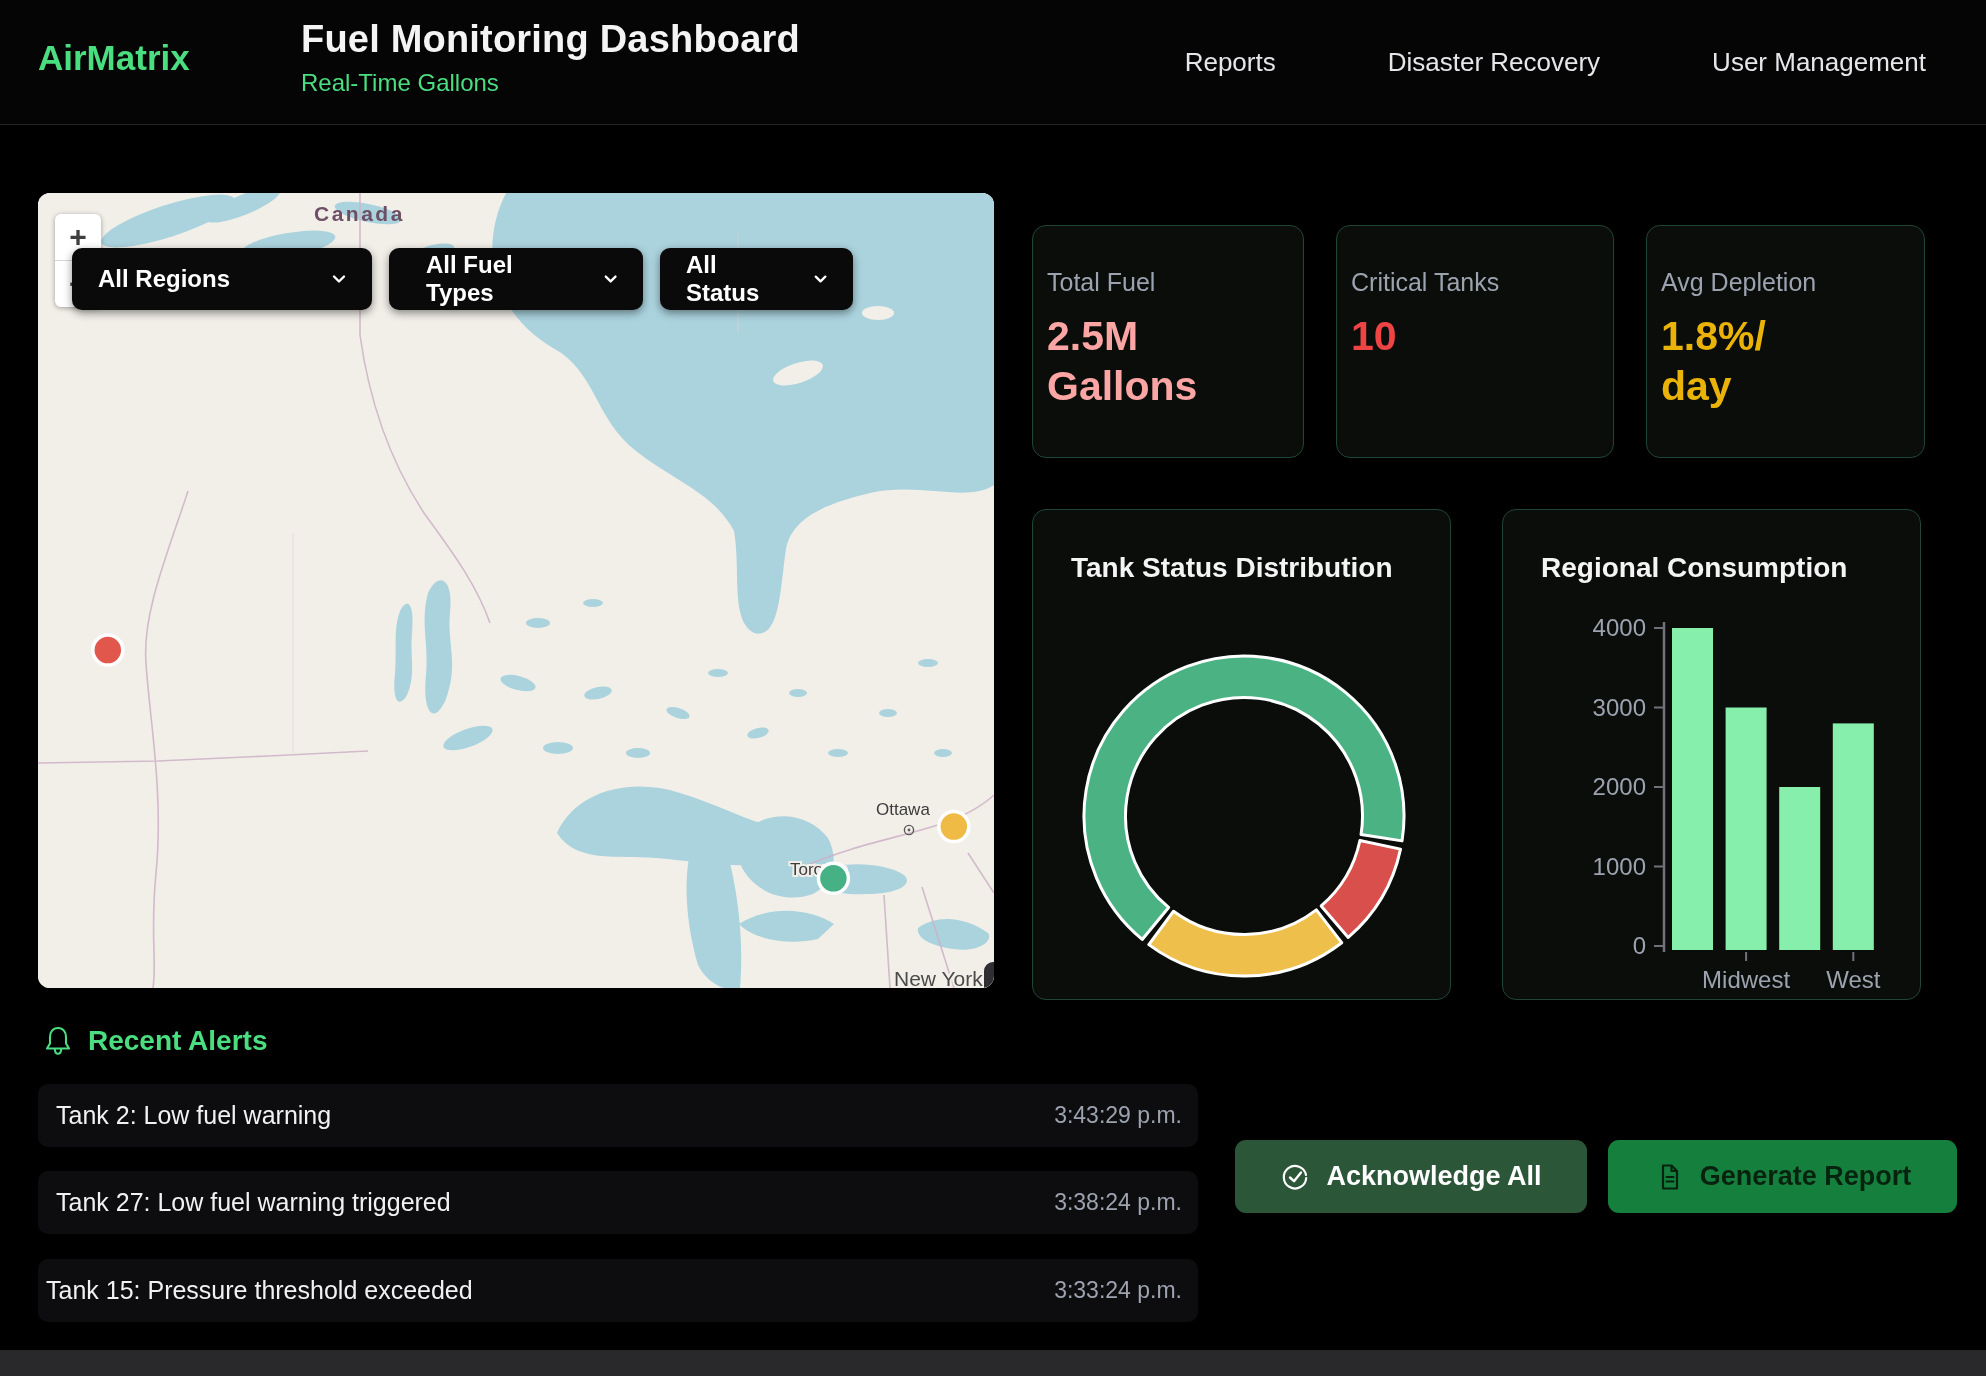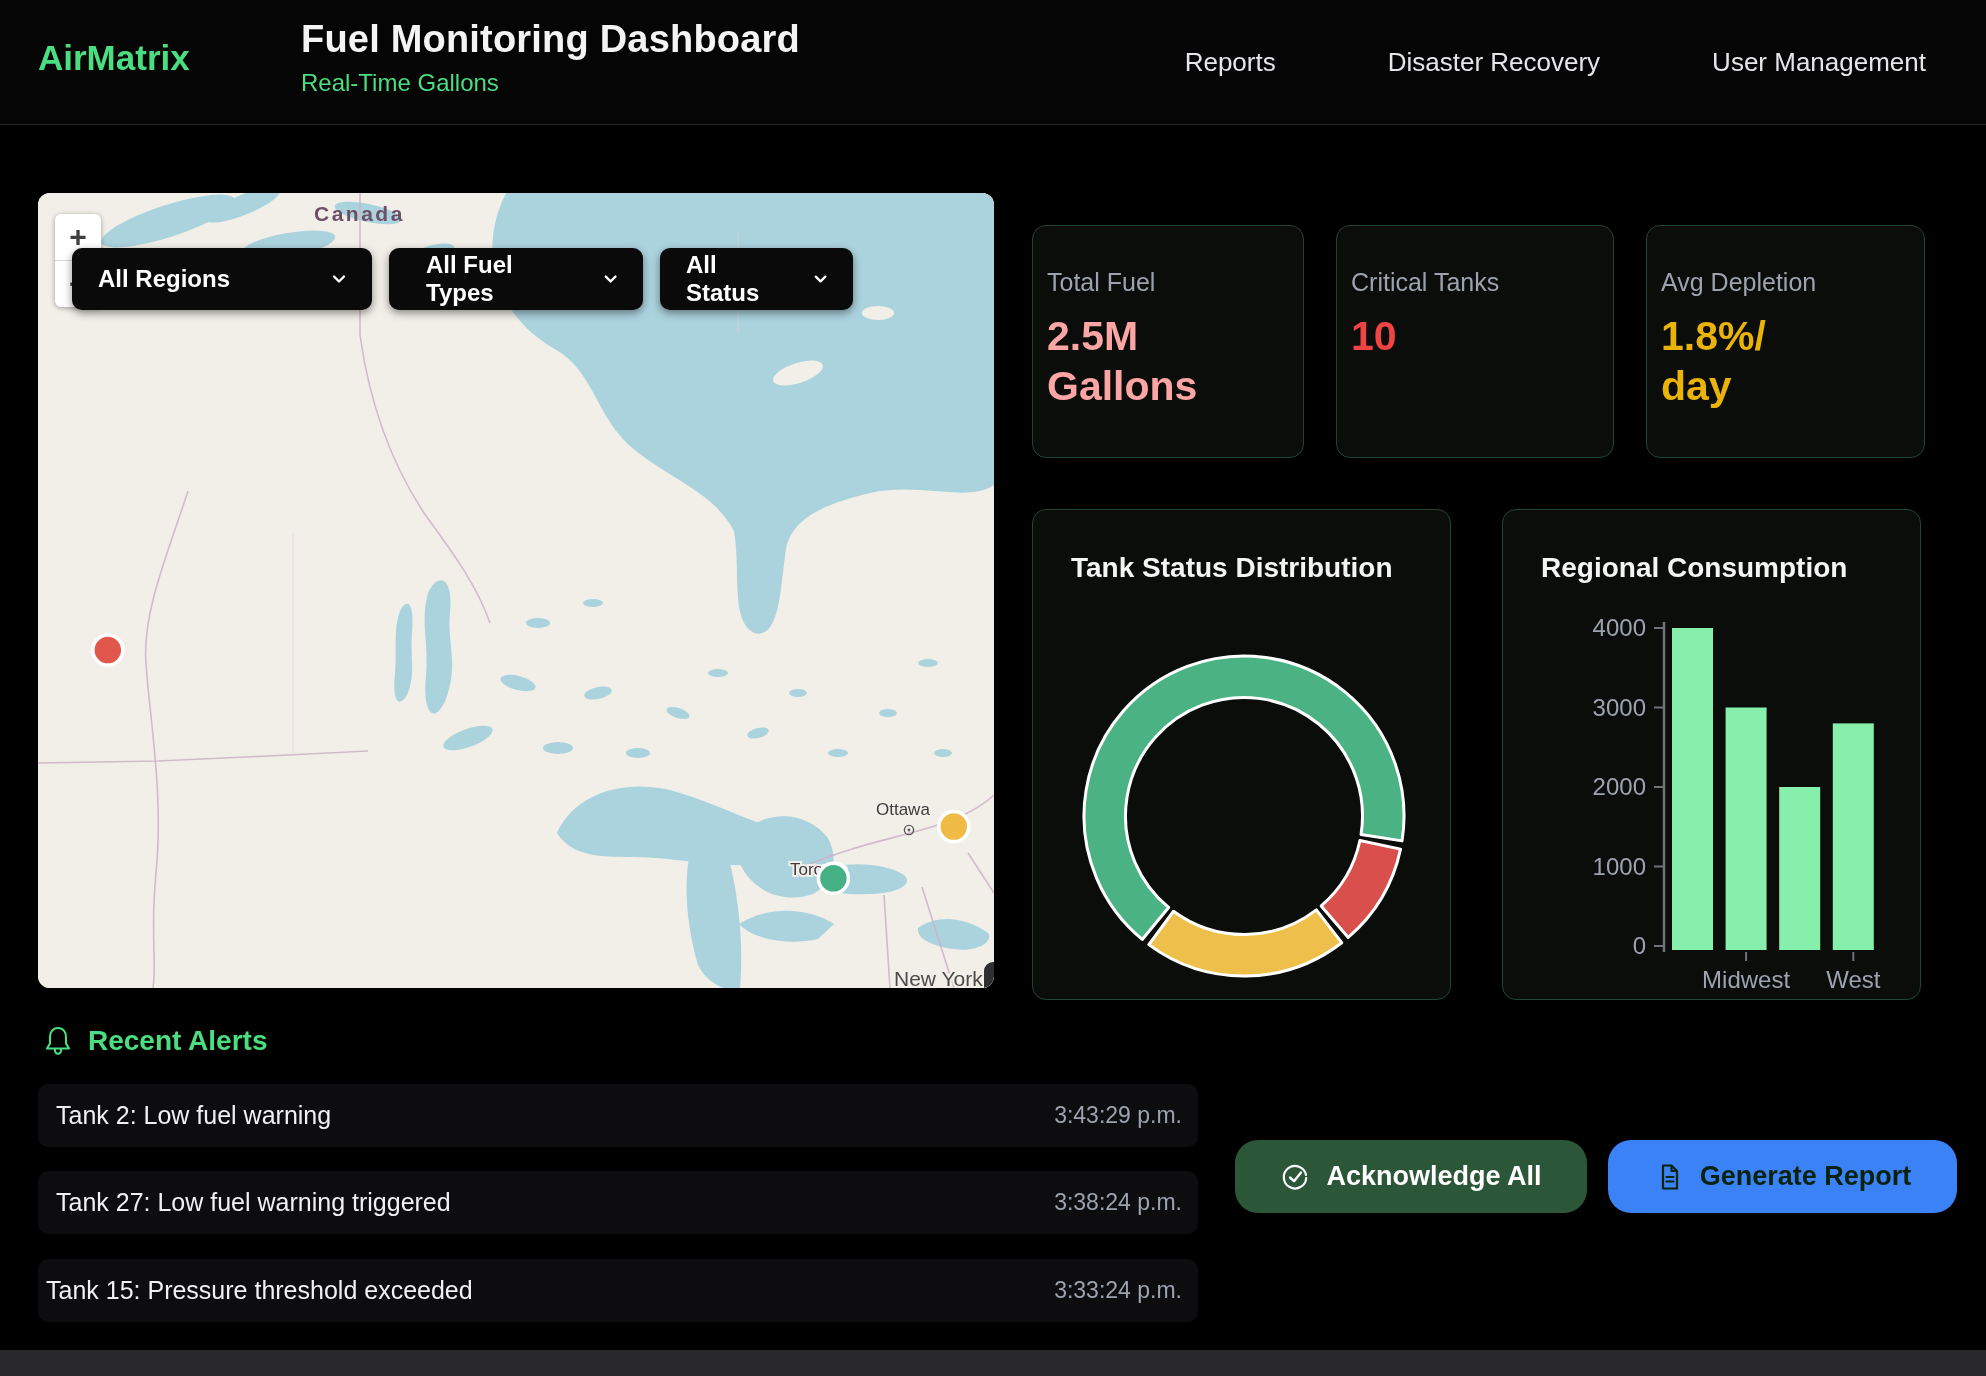--- a/index.html
+++ b/index.html
@@ -54,25 +54,25 @@
   
   .alerts-head { position:absolute; left:42px; top:1024px; display:flex; align-items:center; gap:14px; }
   .alerts-head .ah-label { color:#4ade80; font-size:28px; font-weight:bold; }
   .alert-row { position:absolute; left:38px; width:1160px; height:63px; background:#0d0d0f; border-radius:10px;
                display:flex; align-items:center; justify-content:space-between; padding:0 16px 0 18px; cursor:pointer; }
   .alert-row .atext { color:#f1f1f3; font-size:25px; }
   .alert-row .atime { color:#9ca3af; font-size:23px; }
   .ar0 { top:1084px; } .ar1 { top:1171px; } .ar2 { top:1259px;padding-left:8px; }
 
   
-  .btn { position:absolute; top:1140px; height:73px; border:none; border-radius:23px; display:flex;
+  .btn { position:absolute; top:1140px; height:73px; border:none; border-radius:11px; display:flex;
          align-items:center; justify-content:center; gap:16px; font-family:inherit; font-size:27px;
          font-weight:bold; cursor:pointer; }
   .btn-ack { left:1235px; width:352px; background:#2c5638; color:#fff; }
-  .btn-gen { left:1608px; width:349px; background:#3b82f6; color:#07230f; }
+  .btn-gen { left:1608px; width:349px; background:#15803d; color:#07230f; }
 
   .footer-strip { position:absolute; left:0; top:1350px; width:1986px; height:26px; background:#29292c; }
 
   
   .mlabel { fill:#3c3c3c; font-size:17px; paint-order:stroke; stroke:#f2efe9; stroke-width:4px; }
   .mlabel-big { fill:#4a4a4a; font-size:21px; }
   .country { fill:#6d4f66; font-size:21px; font-weight:600; letter-spacing:2.5px; }
 </style>
 </head>
 <body>

